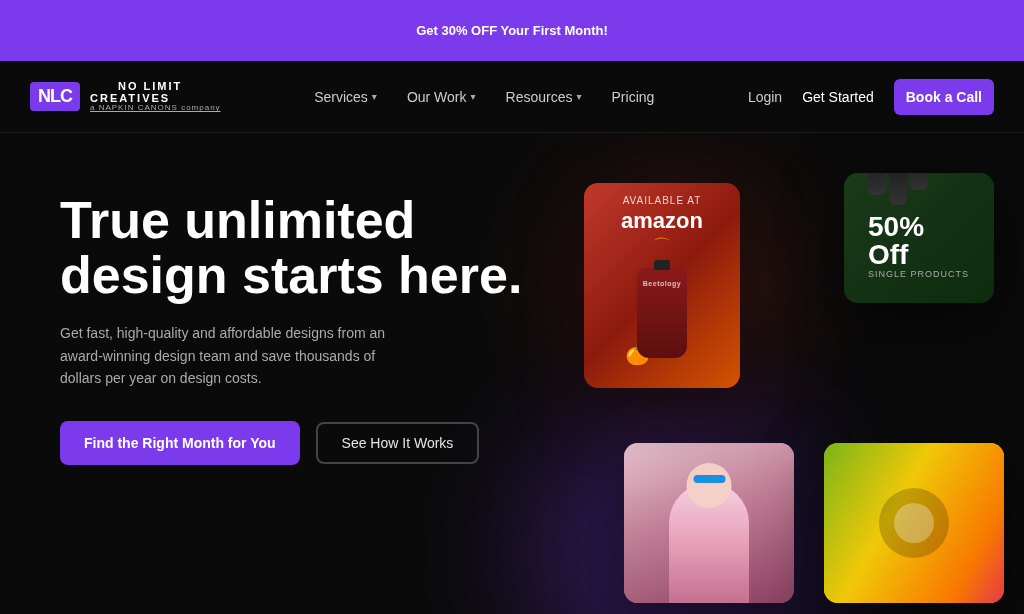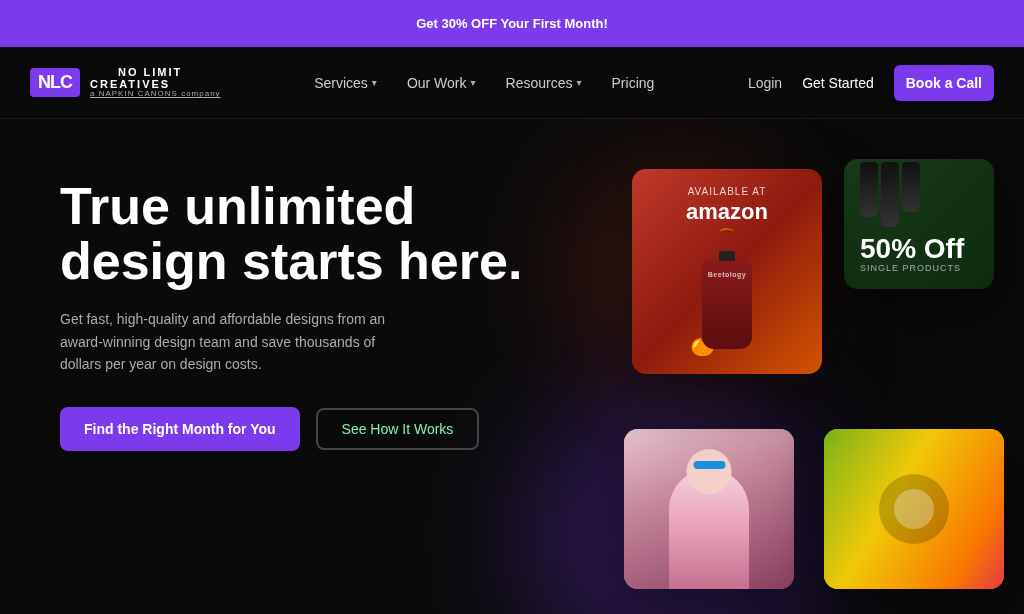--- a/index.html
+++ b/index.html
@@ -10,21 +10,21 @@
       width: 1024px;
       height: 614px;
       overflow: hidden;
       position: relative;
     }
 
     
     .top-banner {
       background: #7c3aed;
       text-align: center;
-      padding: 16px;
+      padding: 23px;
       font-size: 13px;
       font-weight: 600;
       color: #fff;
     }
 
     
     .navbar {
       display: flex;
       align-items: center;
       justify-content: space-between;
@@ -171,21 +171,21 @@
       border-radius: 8px;
       font-size: 14px;
       font-weight: 600;
       cursor: pointer;
       border: none;
       white-space: nowrap;
     }
 
     .btn-secondary {
       background: transparent;
-      color: #86efac;
+      color: #e5e5e5;
       padding: 11px 24px;
       border-radius: 8px;
       font-size: 14px;
       font-weight: 500;
       cursor: pointer;
       border: 2px solid #444;
       white-space: nowrap;
     }
 
     
@@ -201,31 +201,29 @@
     
     .img-card {
       position: absolute;
       border-radius: 14px;
       overflow: hidden;
       box-shadow: 0 20px 60px rgba(0,0,0,0.5);
     }
 
     
     .img-card-1 {
-      width: 190px;
+      width: 156px;
       height: 205px;
       left: 80px;
       top: 20px;
       background: linear-gradient(135deg, #c0392b 0%, #8e1a0e 50%, #d35400 100%);
       display: flex;
       flex-direction: column;
       align-items: center;
-      justify-content: center;
       z-index: 3;
-      margin-left: 48px;
     }
 
     .amazon-label {
       font-size: 10px;
       color: rgba(255,255,255,0.8);
       letter-spacing: 1px;
       text-transform: uppercase;
       margin-bottom: 2px;
     }
 
@@ -245,21 +243,21 @@
     .img-card-2 {
       width: 150px;
       height: 130px;
       right: 30px;
       top: 10px;
       background: linear-gradient(135deg, #1a3a1a 0%, #0d2b0d 100%);
       display: flex;
       flex-direction: column;
       align-items: flex-start;
       justify-content: flex-end;
-      padding: 16px;
+      padding: 24px;
       z-index: 2;
     }
 
     .fifty-off-text {
       font-size: 28px;
       font-weight: 900;
       color: #fff;
       line-height: 1;
     }
 

